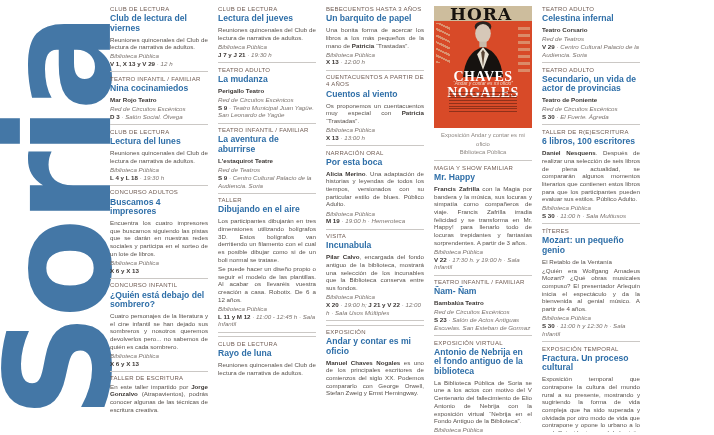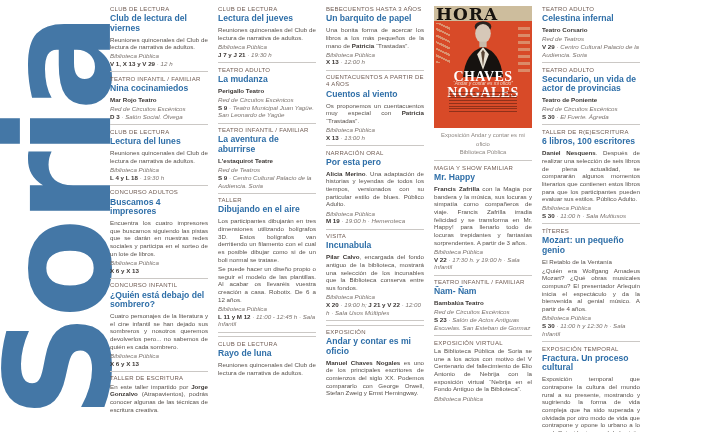--- a/index.html
+++ b/index.html
@@ -31,21 +31,21 @@
   .when{font-size:6.2px;line-height:1.25;color:#7b736e;}
   .when b{color:#3d3835;font-style:normal;}
   .when i{font-style:italic;}
   .sep{border:none;border-top:1px solid #cbc8c5;height:0;margin:3.5px 0;}
   
   .poster{position:relative;width:98px;height:122px;background:#d84a28;
     overflow:hidden;margin-bottom:3px;}
   .p-top{position:absolute;top:0;left:0;right:0;height:15px;background:#cdbd9d;
     overflow:hidden;display:flex;align-items:flex-end;}
   .p-mast{font-family:"DejaVu Serif",serif;font-weight:bold;font-size:17px;
-    line-height:.75;color:#17130f;letter-spacing:1px;margin-left:2px;}
+    line-height:.75;color:#17130f;letter-spacing:1px;margin-left:16px;}
   .p-deco-l{position:absolute;top:17px;left:2px;width:14px;height:40px;
     background:repeating-linear-gradient(25deg,rgba(222,203,168,.55) 0 2px,transparent 2px 6px);}
   .p-deco-r{position:absolute;top:20px;right:2px;width:12px;height:46px;
     background:repeating-linear-gradient(0deg,rgba(222,203,168,.5) 0 3px,transparent 3px 7px);}
   .p-man{position:absolute;top:13px;left:50%;transform:translateX(-50%);height:58px;}
   .p-title{position:absolute;top:63px;left:0;width:100%;text-align:center;
     font-family:Liberation Serif, serif;font-weight:bold;font-size:14px;
     letter-spacing:.4px;color:#ffffff;}
   .p-sub{position:absolute;top:75px;left:0;width:100%;text-align:center;
     font-size:4.8px;font-style:italic;color:#f3d8c8;}
@@ -160,21 +160,21 @@
       <div class="item">
         <div class="cat">CUENTACUENTOS A PARTIR DE 4 AÑOS</div>
         <div class="title">Cuentos al viento</div>
         <p class="desc"><span>Os proponemos un cuentacuentos muy especial con </span><b>Patricia</b><span> “Trastadas”.</span></p>
         <div class="venue">Biblioteca Pública</div>
         <div class="when"><b>X 13</b><i> · 13:00 h</i></div>
       </div>
       <hr class="sep">
       <div class="item">
         <div class="cat">NARRACIÓN ORAL</div>
-        <div class="title">Por esta pero</div>
+        <div class="title">Por esta boca</div>
         <p class="desc"><b>Alicia Merino</b><span>. Una adaptación de historias y leyendas de todos los tiempos, versionados con su particular estilo de blues. Público Adulto.</span></p>
         <div class="venue">Biblioteca Pública</div>
         <div class="when"><b>M 19</b><i> · 19:00 h · Hemeroteca</i></div>
       </div>
       <hr class="sep">
       <div class="item">
         <div class="cat">VISITA</div>
         <div class="title">Incunabula</div>
         <p class="desc"><b>Pilar Calvo</b><span>, encargada del fondo antiguo de la biblioteca, mostrará una selección de los incunables que la Biblioteca conserva entre sus fondos.</span></p>
         <div class="venue">Biblioteca Pública</div>
@@ -223,20 +223,21 @@
       <div class="item">
         <div class="cat">TEATRO INFANTIL / FAMILIAR</div>
         <div class="title">Ñam- Ñam</div>
         <div class="company">Bambalúa Teatro</div>
         <div class="venue">Red de Circuitos Escénicos</div>
         <div class="when"><b>S 23</b><i> · Salón de Actos Antiguas Escuelas. San Esteban de Gormaz</i></div>
       </div>
       <hr class="sep">
       <div class="item">
         <div class="cat">EXPOSICIÓN VIRTUAL</div>
+        <div class="title">Antonio de Nebrija en el fondo antiguo de la biblioteca</div>
         <p class="desc">La Biblioteca Pública de Soria se une a los actos con motivo del V Centenario del fallecimiento de Elio Antonio de Nebrija con la exposición virtual “Nebrija en el Fondo Antiguo de la Biblioteca”.</p>
         <div class="venue">Biblioteca Pública</div>
       </div>
     </div>
     <div class="col">
       <div class="item">
         <div class="cat">TEATRO ADULTO</div>
         <div class="title">Celestina infernal</div>
         <div class="company">Teatro Corsario</div>
         <div class="venue">Red de Teatros</div>

